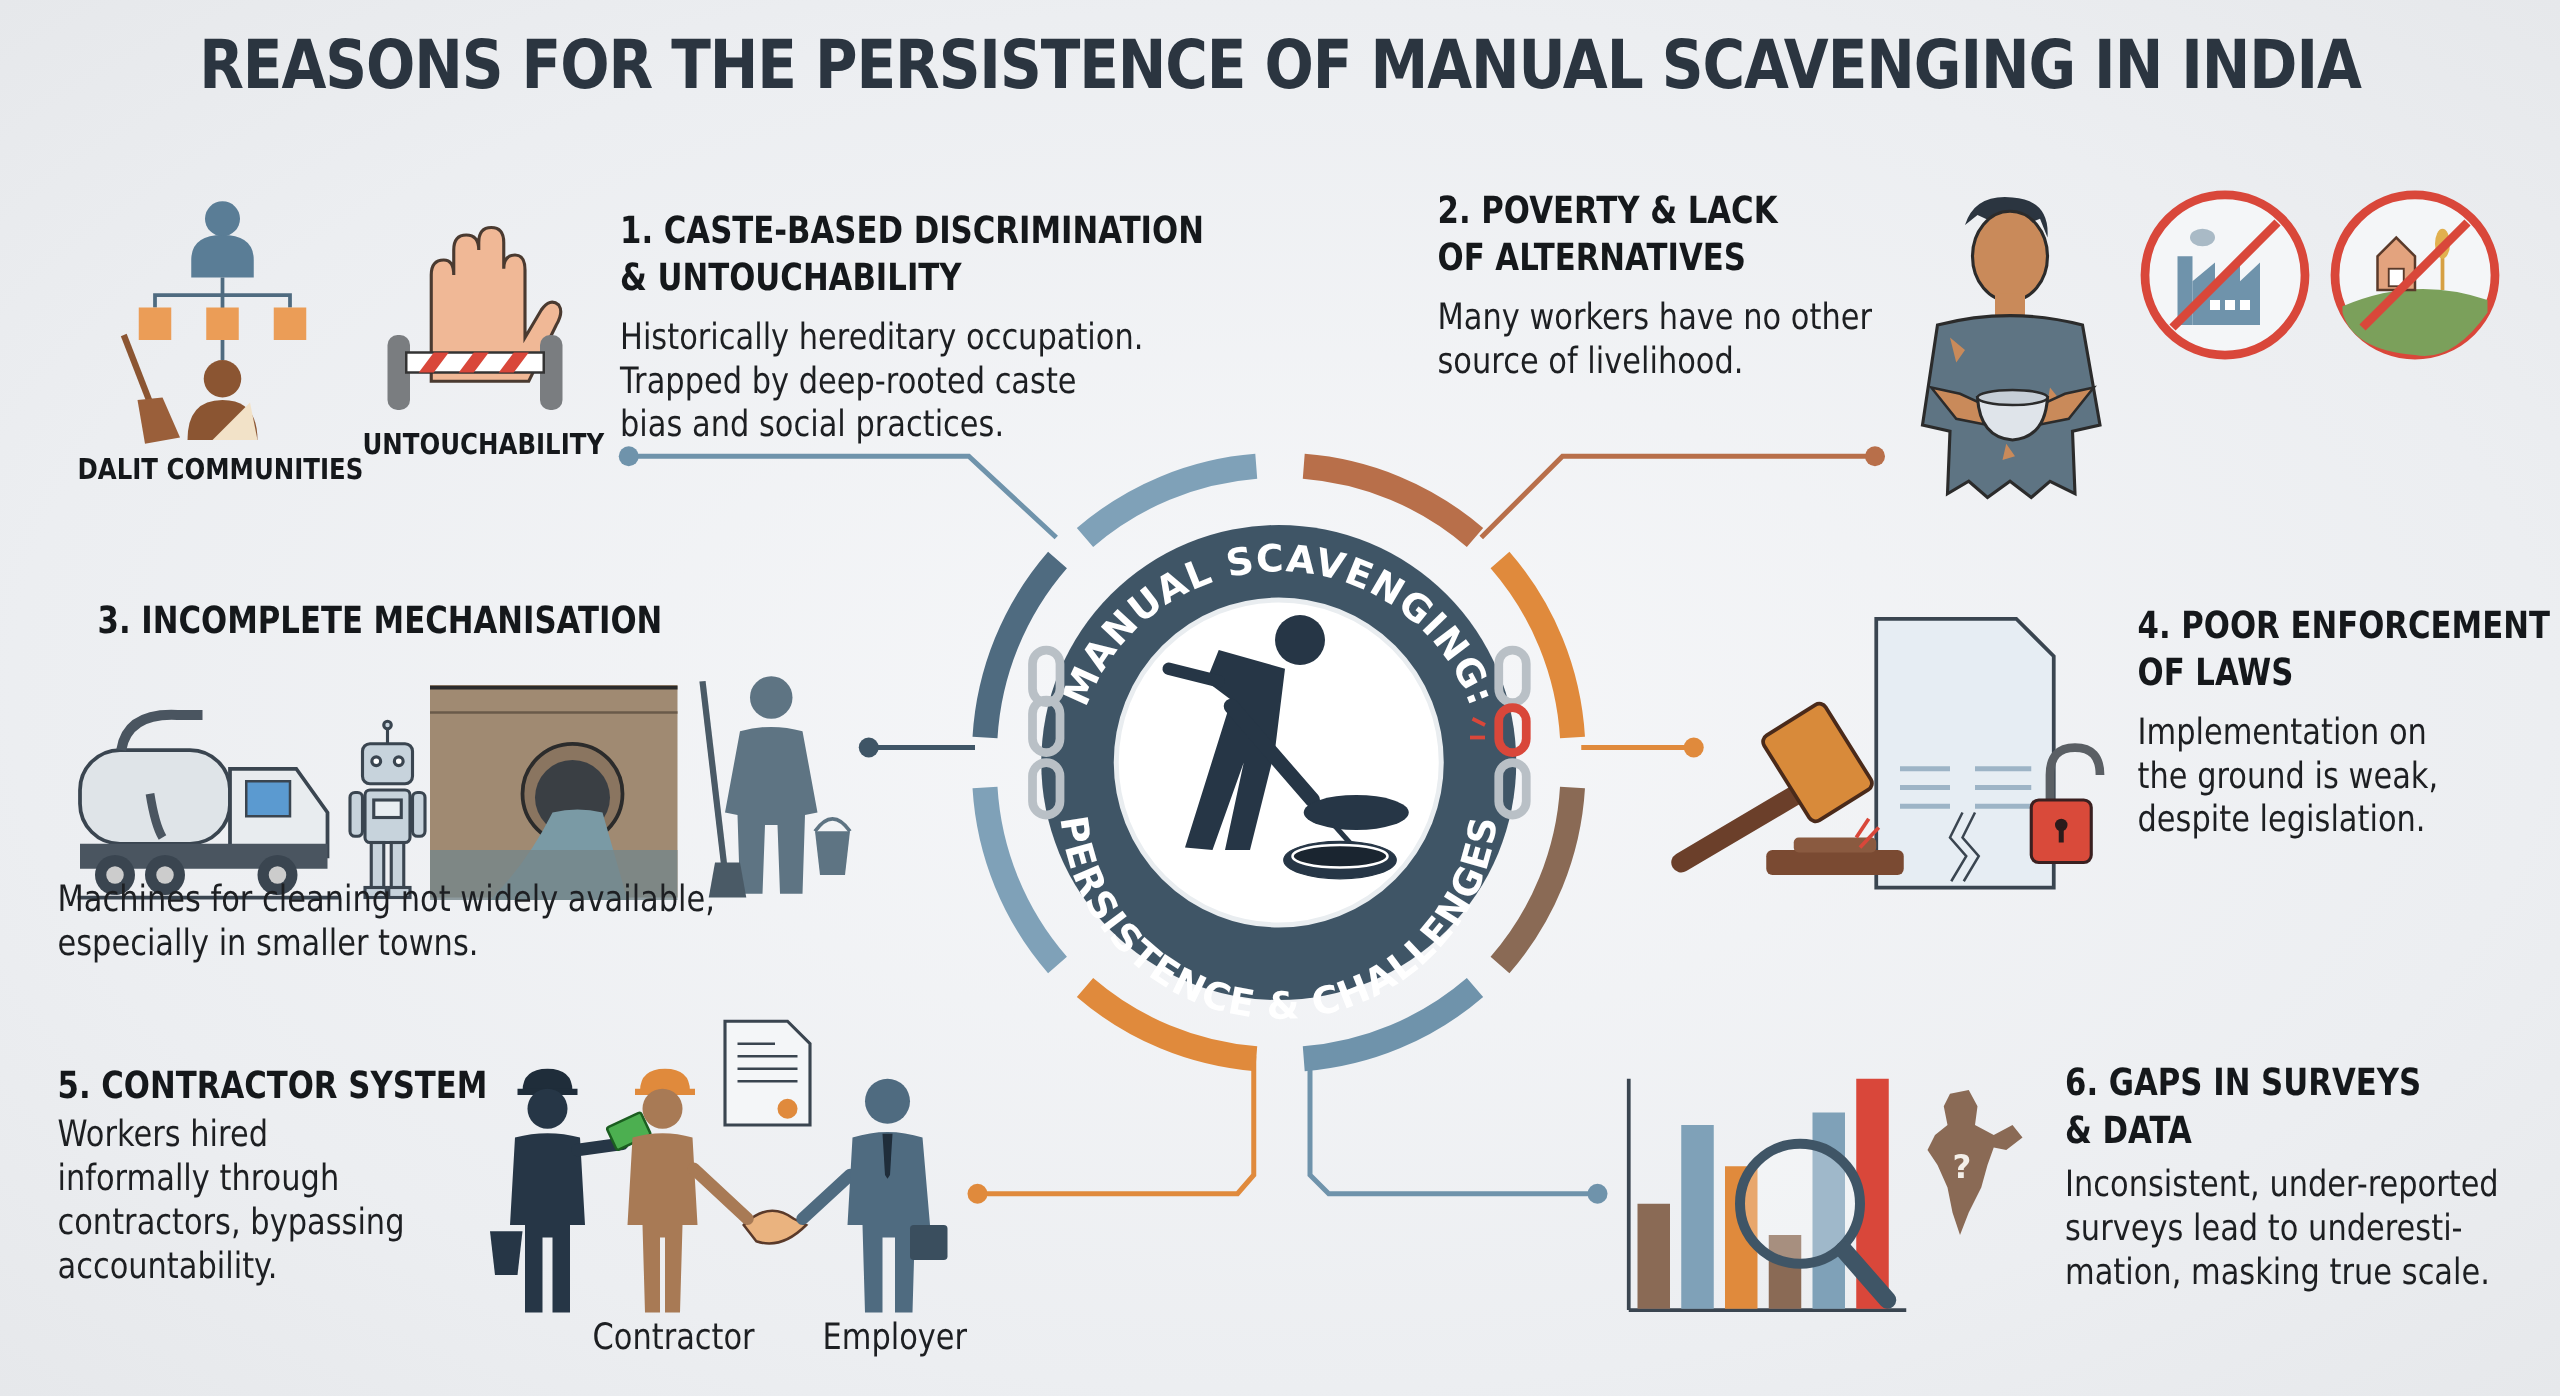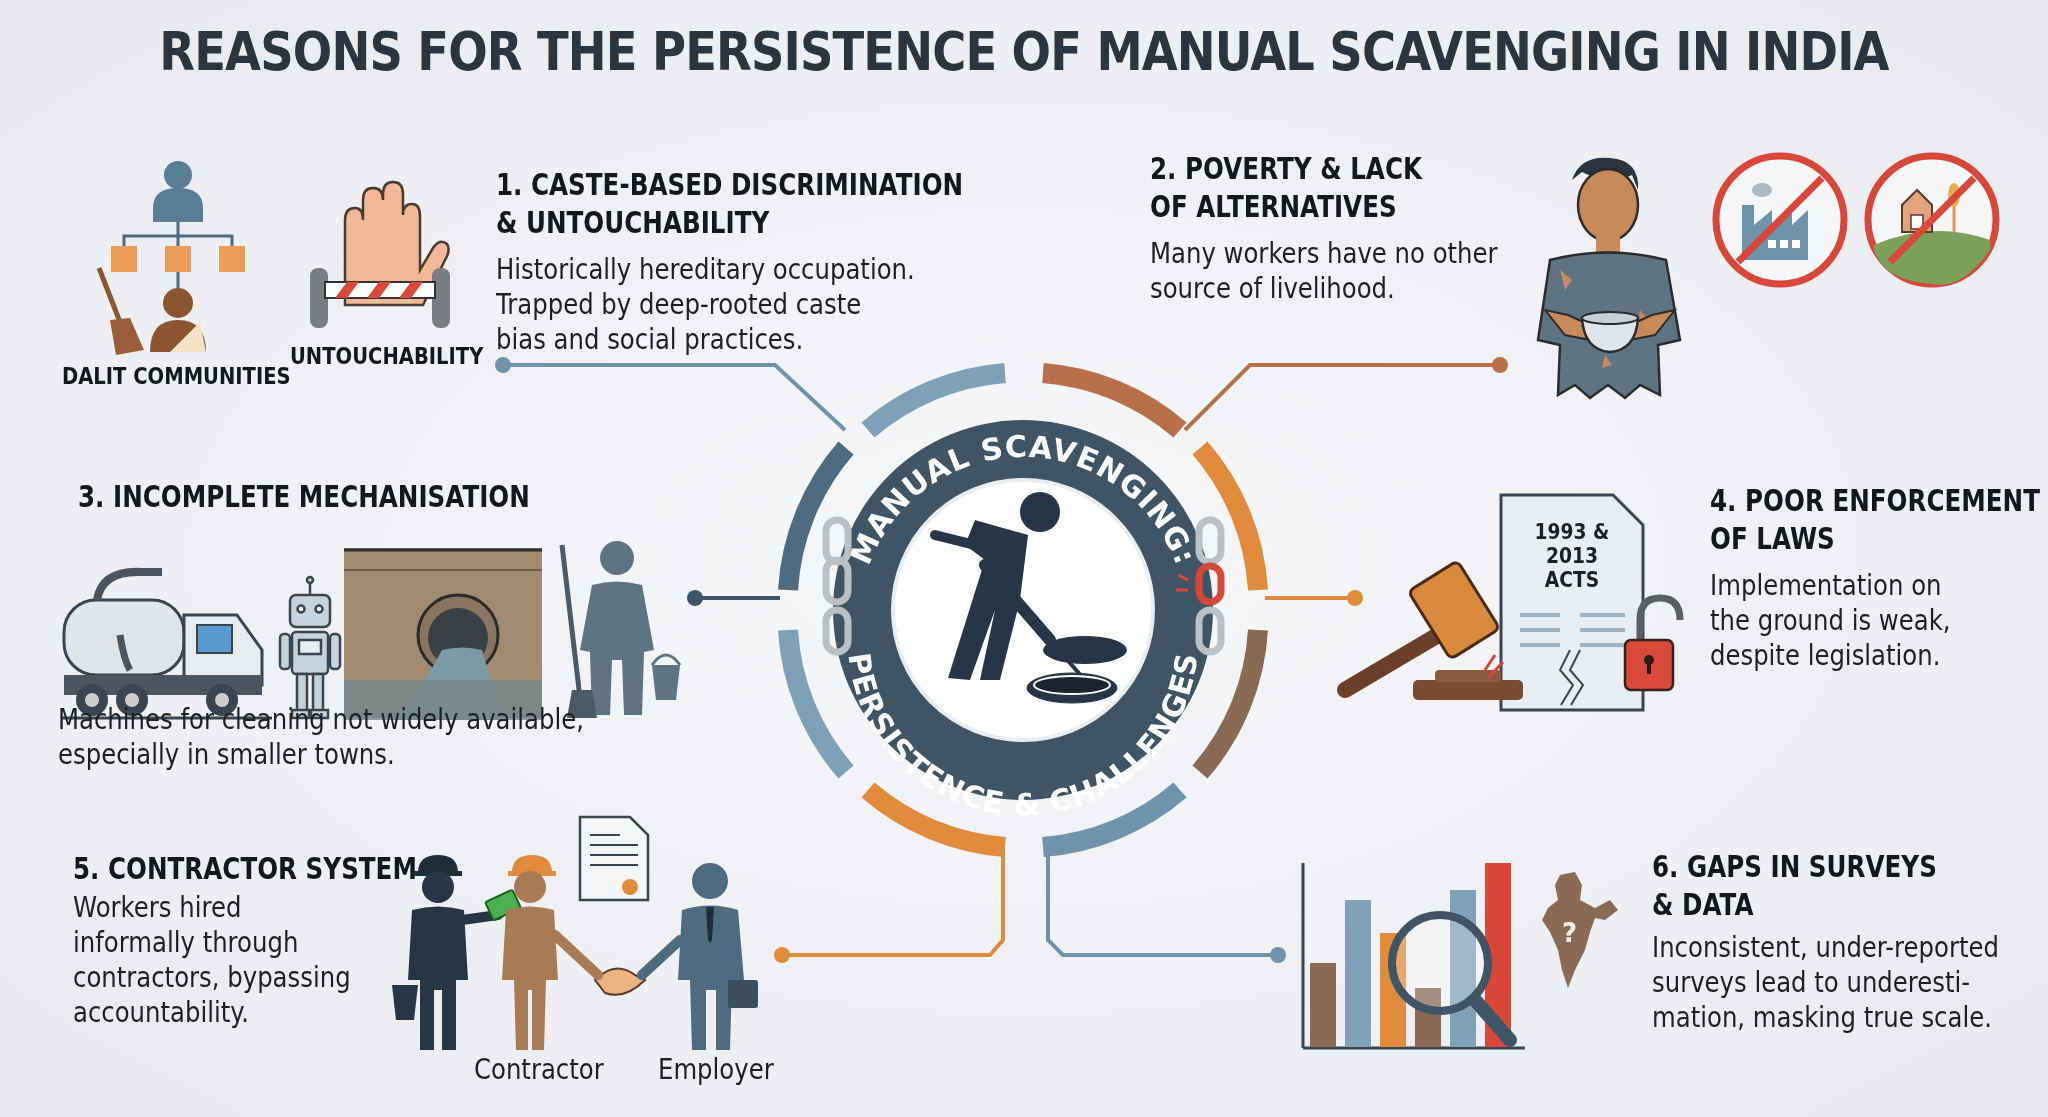--- a/index.html
+++ b/index.html
@@ -261,21 +261,21 @@
       <circle cx="555" cy="18" r="17"></circle>
       <path d="M 530 45 Q 555 38 580 45 L 592 110 L 582 112 L 580 175 L 562 175 L 560 120 L 550 120 L 548 175 L 530 175 L 528 112 L 518 110 Z"></path>
       <line x1="500" y1="5" x2="520" y2="175" stroke="#4a5a66" stroke-width="5"></line>
       <path d="M 510 150 L 530 150 L 535 178 L 505 178 Z" fill="#4a5a66"></path>
       <path d="M 590 125 L 618 125 L 614 160 L 594 160 Z" fill="#5e7483"></path>
       <path d="M 590 125 Q 604 105 618 125" fill="none" stroke="#5e7483" stroke-width="3"></path>
     </g>
   </svg>
 </div>
 
-<div class="abs" style="left:58px;top:702px">
+<div class="abs" style="left:46px;top:702px">
   <div class="body-text">Machines for cleaning not widely available,</div>
   <div class="body-text">especially in smaller towns.</div>
 </div>
 
 <div class="abs" style="left:1325px;top:490px;width:380px;height:230px">
   <svg width="380" height="230">
     <g>
       <path d="M 176 5 L 288 5 L 318 35 L 318 220 L 176 220 Z" fill="#e6edf3" stroke="#3a4550" stroke-width="3"></path>
       <line x1="195" y1="125" x2="235" y2="125" stroke="#9db4c6" stroke-width="4"></line>
       <line x1="255" y1="125" x2="300" y2="125" stroke="#9db4c6" stroke-width="4"></line>
@@ -294,36 +294,32 @@
       <line x1="170" y1="165" x2="160" y2="180" stroke="#d9473a" stroke-width="3"></line>
       <line x1="178" y1="172" x2="163" y2="188" stroke="#d9473a" stroke-width="3"></line>
     </g>
     <g>
       <path d="M 315 155 L 315 130 Q 315 108 335 108 Q 355 108 355 130" fill="none" stroke="#5a5f64" stroke-width="7"></path>
       <rect x="300" y="150" width="48" height="50" rx="6" fill="#d94a3a" stroke="#3a2020" stroke-width="2.5"></rect>
       <circle cx="324" cy="170" r="5" fill="#2b1b1b"></circle>
       <rect x="322" y="172" width="4" height="12" fill="#2b1b1b"></rect>
     </g>
   </svg>
-  <div class="abs" style="left:176px;top:30px;width:142px;text-align:center">
-    <div style="font-family:'DejaVu Sans',sans-serif;font-weight:bold;font-size:22px;line-height:24px;color:#1d1f22;transform:scaleX(0.85)">1993 &amp; 2013</div>
-    <div style="font-family:'DejaVu Sans',sans-serif;font-weight:bold;font-size:22px;line-height:24px;color:#1d1f22;transform:scaleX(0.85)">ACTS</div>
-  </div>
 </div>
 
 <div class="abs" style="left:1710px;top:482px">
   <div class="heading">4. POOR ENFORCEMENT</div>
   <div class="heading">OF LAWS</div>
   <div style="height:10px"></div>
   <div class="body-text">Implementation on</div>
   <div class="body-text">the ground is weak,</div>
   <div class="body-text">despite legislation.</div>
 </div>
 
-<div class="abs" style="left:73px;top:850px">
+<div class="abs" style="left:46px;top:850px">
   <div class="heading">5. CONTRACTOR SYSTEM</div>
   <div style="height:2px"></div>
   <div class="body-text">Workers hired</div>
   <div class="body-text">informally through</div>
   <div class="body-text">contractors, bypassing</div>
   <div class="body-text">accountability.</div>
 </div>
 
 <div class="abs" style="left:380px;top:815px;width:400px;height:250px">
   <svg width="400" height="250">

